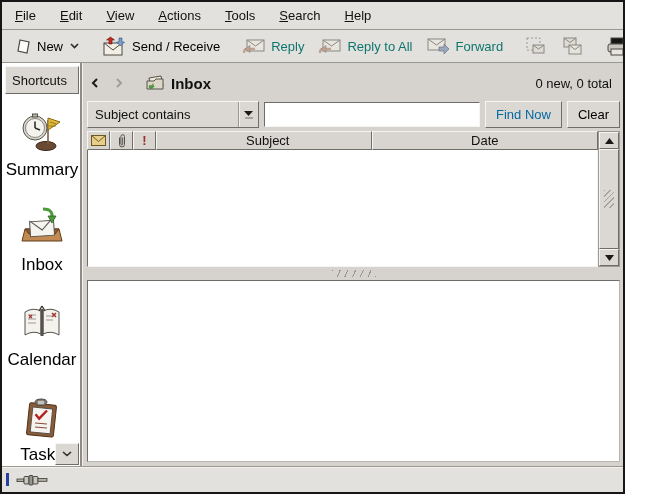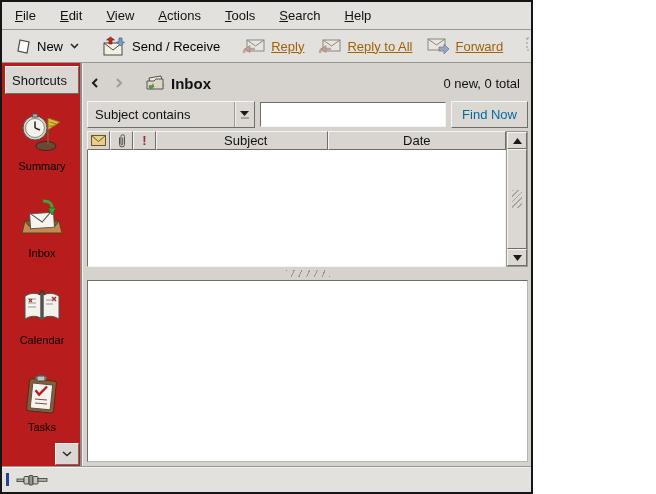--- a/index.html
+++ b/index.html
@@ -3,21 +3,21 @@
 <meta charset="utf-8">
 <style>
   * { box-sizing: border-box; margin: 0; padding: 0; }
   html,body { width:656px; height:494px; }
   body {
     font-family: "Liberation Sans", "DejaVu Sans", sans-serif;
     font-size: 13px; color:#111;
     background:#fff;
   }
   .window {
-    width:533px; height:494px;
+    width:625px; height:494px;
     border:2px solid #161616;
     background:#e2e1de;
     display:flex; flex-direction:column;
     overflow:hidden;
   }
   
   .menubar {
     height:28px; flex:0 0 28px;
     display:flex; align-items:center;
     padding-left:4px;
@@ -41,48 +41,48 @@
   }
   .grip {
     width:9px; height:27px; margin:0 4px 0 1px;
     background:repeating-linear-gradient(135deg,#aeaba6 0 1px,transparent 1px 4px);
   }
   .tbtn {
     display:flex; align-items:center; gap:5px;
     padding:3px 6px; background:transparent; border:1px solid transparent;
     font-size:13px; white-space:nowrap;
   }
-  .tbtn.disabled { color:#a16207;text-decoration:underline; }
+  .tbtn.disabled { color:#0f766e; }
   .tsep { width:1px; height:22px; background:#94918c; margin:0 4px; }
   .chev { margin-left:2px; }
   
   .content { flex:1 1 auto; display:flex; min-height:0; }
   
   .sidebar {
     flex:0 0 81px; width:81px;
-    background:#b91c1c;
+    background:#ffffff;
     border-right:1px solid #f2f1ee;
     box-shadow: inset -2px 0 0 #8f8c87;
     position:relative;
     display:flex; flex-direction:column;
   }
   .shortcuts-btn {
     margin:3px 3px 0 3px; height:28px;
     background:#dbd8d3;
     border-top:1px solid #f6f5f3; border-left:1px solid #f6f5f3;
     border-right:1px solid #6f6d68; border-bottom:1px solid #6f6d68;
     font-size:13px; color:#111; text-align:left; padding-left:6px;
     display:flex; align-items:center;
   }
   .sidebar-items {
     flex:1; display:flex; flex-direction:column; align-items:center;
     padding-top:16px; gap:25px; overflow:hidden;
   }
   .sb-item { display:flex; flex-direction:column; align-items:center; gap:4px; width:100%; }
-  .sb-label { font-size:11px; color:#000; }
+  .sb-label { font-size:17px; color:#000; }
   .sb-scroll-btn {
     position:absolute; right:3px; bottom:1px;
     width:24px; height:22px;
     background:#dbd8d3;
     border-top:1px solid #f6f5f3; border-left:1px solid #f6f5f3;
     border-right:1px solid #6f6d68; border-bottom:1px solid #6f6d68;
     display:flex; align-items:center; justify-content:center;
   }
   
   .main {
@@ -429,20 +429,21 @@
           <span class="combo-label">Subject contains</span>
           <span class="combo-arrow">
             <svg width="9" height="5" viewBox="0 0 9 5">
                 <polygon points="0,0 9,0 4.5,5" fill="#1a1a1a"></polygon>
               </svg>
             <span class="bar"></span>
           </span>
         </div>
         <input class="search-input" type="text" value="" style="">
         <button class="push-btn disabled">Find Now</button>
+        <button class="push-btn">Clear</button>
       </div>
 
       <div class="list-area">
         <div class="list-table">
           <div class="list-header">
             <div class="hcell icon-col">
               <span>
                 <svg width="15" height="11" viewBox="0 0 15 11">
                   <rect x="0.5" y="0.5" width="14" height="10" fill="#e8ce8a" stroke="#6b5a20"></rect>
                   <polyline points="0.5,0.5 7.5,6.5 14.5,0.5" fill="none" stroke="#6b5a20"></polyline>

